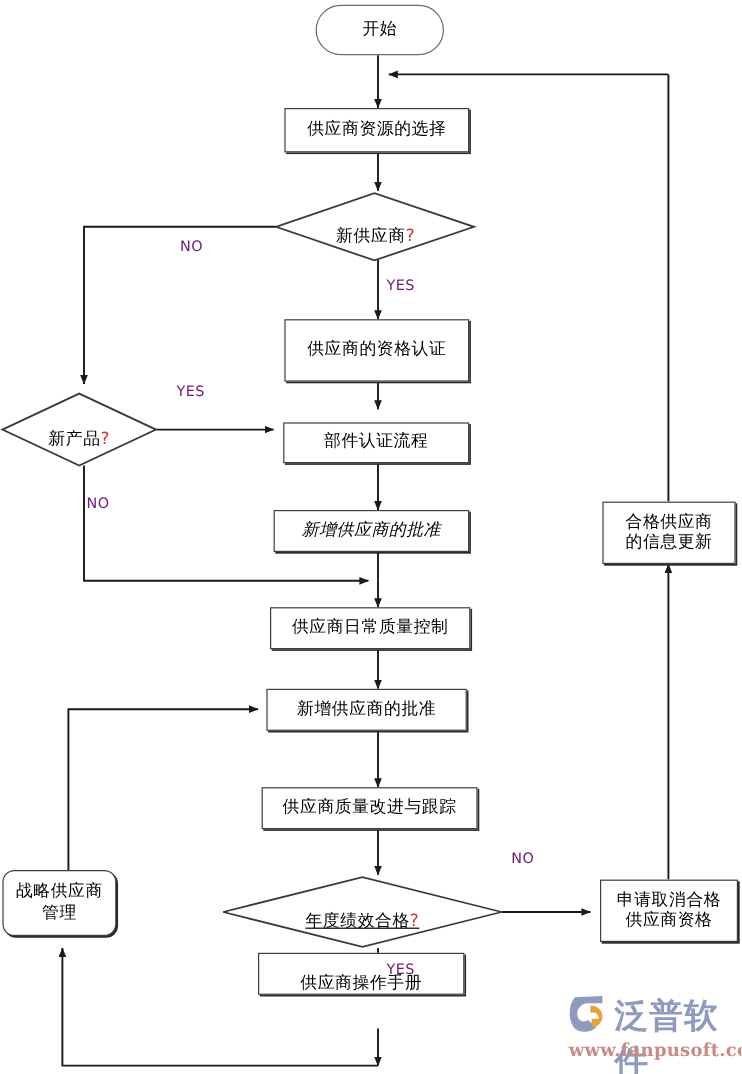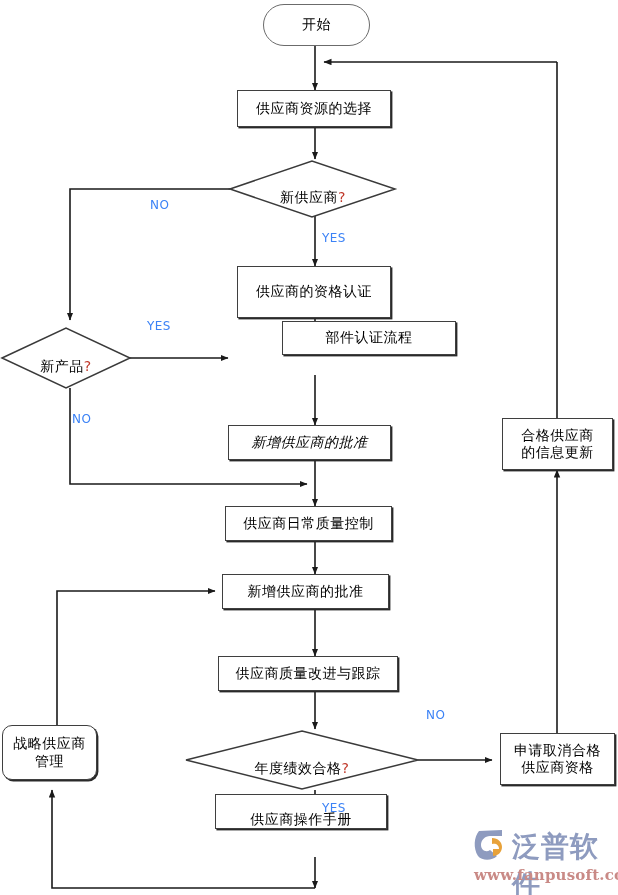--- a/index.html
+++ b/index.html
@@ -54,21 +54,21 @@
     background: transparent;
     z-index: 3;
   }
   .node.decision .label {
     position: relative;
     z-index: 4;
   }
   .edge-label {
     position: absolute;
     font-size: 12px;
-    color: #3b82f6;
+    color: #701a75;
     letter-spacing: 0.4px;
     font-family: "DejaVu Sans", "Liberation Sans", sans-serif;
   }
   .question-mark {
     color: #c0392b;
   }
   #watermark {
     position: absolute;
     left: 468px;
     top: 826px;
@@ -187,41 +187,41 @@
   <div class="node process" style="left:237px; top:266px; width:154px; height:52px;">
     <span class="label">供应商的资格认证</span>
   </div>
 
   <div class="node decision" style="left:2px; top:328px; width:128px; height:60px;">
     <span class="label">
       <span>新产品</span><span class="question-mark">?</span>
     </span>
   </div>
 
-  <div class="node process" style="left:236px; top:321px; width:174px; height:34px;margin-left:46px;">
+  <div class="node process" style="left:236px; top:352px; width:155px; height:34px;">
     <span class="label">部件认证流程</span>
   </div>
 
   <div class="node process" style="left:228px; top:425px; width:163px; height:35px;font-style:italic;">
     <span class="label">新增供应商的批准</span>
   </div>
 
   <div class="node process" style="left:225px; top:506px; width:167px; height:35px;">
     <span class="label">供应商日常质量控制</span>
   </div>
 
   <div class="node process" style="left:222px; top:574px; width:167px; height:35px;">
     <span class="label">新增供应商的批准</span>
   </div>
 
   <div class="node process" style="left:218px; top:656px; width:180px; height:35px;">
     <span class="label">供应商质量改进与跟踪</span>
   </div>
 
-  <div class="node decision" style="left:186px; top:731px; width:232px; height:58px;">
+  <div class="node decision" style="left:186px; top:731px; width:232px; height:58px;text-decoration:underline;">
     <span class="label">
       <span>年度绩效合格</span><span class="question-mark">?</span>
     </span>
   </div>
 
   <div class="node process" style="left:215px; top:794px; width:172px; height:35px;align-items:flex-end;">
     <span class="label">供应商操作手册</span>
   </div>
 
   <div class="node process" style="left:2px; top:725px; width:95px; height:55px;border-radius:10px;">

